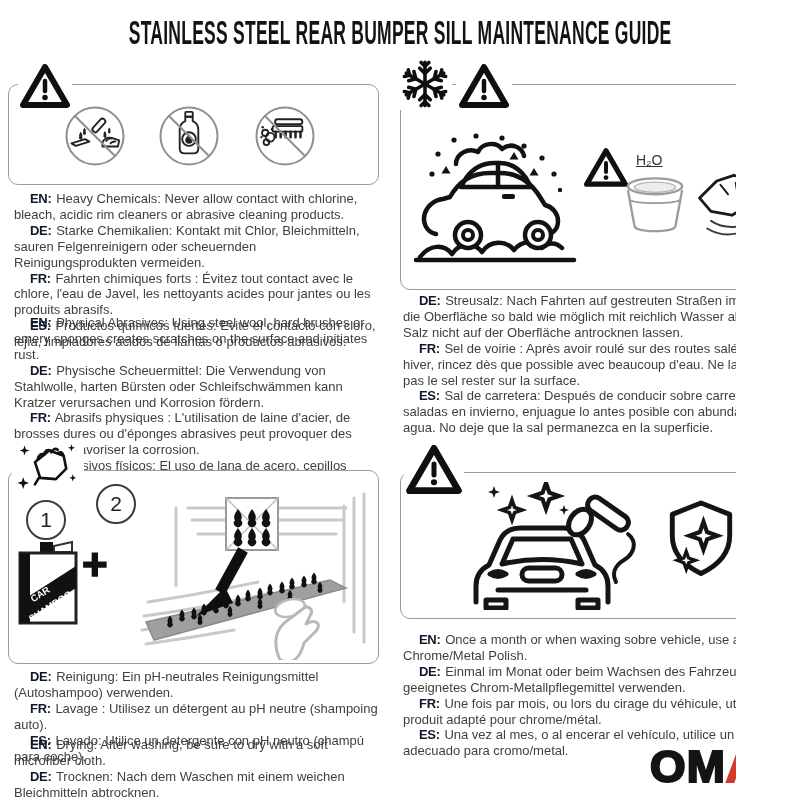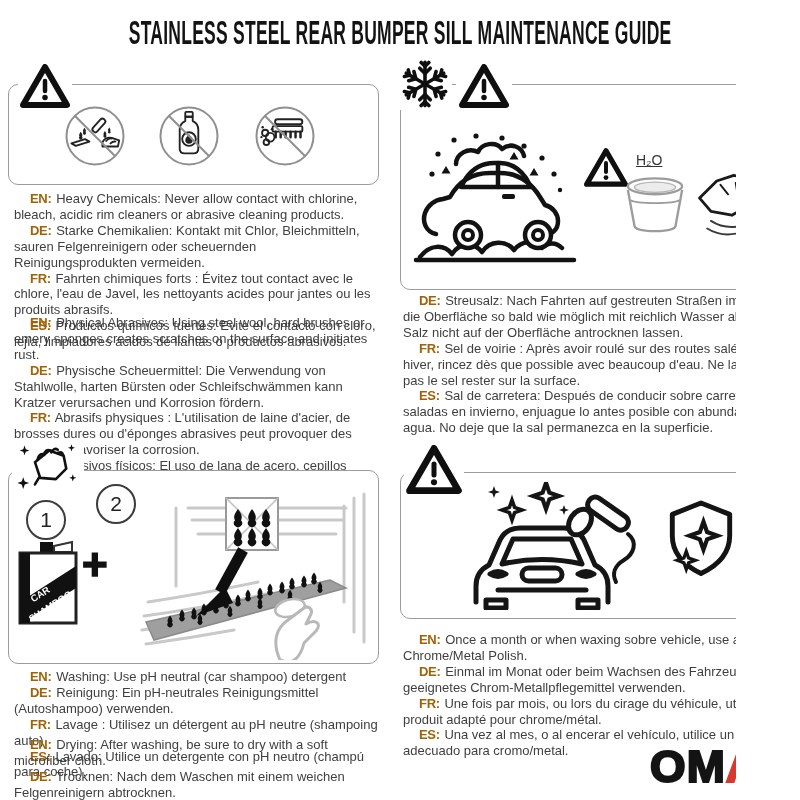--- a/index.html
+++ b/index.html
@@ -6,21 +6,21 @@
   .page{position:relative;width:736px;height:800px;background:#fff;overflow:hidden;
         font-family:"Liberation Sans",sans-serif;color:#3f3f3f;}
   .title-wrap{position:absolute;top:14px;left:0;width:800px;display:flex;justify-content:center;}
   .title{font-size:33px;font-weight:700;color:#131313;white-space:nowrap;
          transform:scaleX(0.53);transform-origin:center;letter-spacing:.5px;}
   .box{position:absolute;border:1.5px solid #9c9c9c;border-radius:10px;background:#fff;}
   .corner{position:absolute;background:#fff;display:flex;align-items:center;justify-content:center;}
   .abs{position:absolute;}
   .txt{position:absolute;font-size:13px;line-height:15.9px;color:#3f3f3f;}
   .ln{margin:0;}
-  .lg{font-weight:bold;color:#a16207;letter-spacing:-0.3px;padding-right:1px;padding-left:16px;}
+  .lg{font-weight:bold;color:#0f172a;letter-spacing:-0.3px;padding-right:1px;padding-left:16px;}
   .circ-no{position:absolute;width:62px;height:62px;}
   .stepnum{position:absolute;width:36px;height:36px;border:2.5px solid #3c3c3c;border-radius:50%;
            display:flex;align-items:center;justify-content:center;font-size:21px;color:#222;background:#fff;}
   .plus{position:absolute;font-size:44px;font-weight:700;color:#111;-webkit-text-stroke:1.5px #111;}
   .h2o{position:absolute;font-size:14px;color:#333;}
   .omac{position:absolute;font-size:44px;font-weight:700;letter-spacing:1px;
         -webkit-text-stroke:2.2px;transform:scaleX(1.04);transform-origin:left;white-space:nowrap;}
   .omac .om{color:#141414;-webkit-text-stroke-color:#141414;}
   .omac .ac{color:#d7392e;-webkit-text-stroke-color:#d7392e;}
   svg{display:block;}
@@ -279,28 +279,27 @@
           <use href="#drop" transform="translate(108 45) scale(1.15)"></use>
         <use href="#drop" transform="translate(122 45) scale(1.15)"></use>
           <use href="#drop" transform="translate(136 45) scale(1.15)"></use>
       </g>
       <path d="M113 60 L90 102" stroke="#0f0f0f" stroke-width="11"></path>
       <polygon points="66,126 95,97 103,113" fill="#0f0f0f"></polygon>
     </svg>
   </div>
 
   <div class="txt" style="left:14px;top:669px;width:372px;">
-    <div class="ln"><span class="lg">EN:</span> <span>Washing: Use pH neutral (car shampoo) detergent</span></div>
     <div class="ln"><span class="lg">DE:</span> <span>Reinigung: Ein pH-neutrales Reinigungsmittel (Autoshampoo) verwenden.</span></div>
     <div class="ln"><span class="lg">FR:</span> <span>Lavage : Utilisez un détergent au pH neutre (shampoing auto).</span></div>
     <div class="ln"><span class="lg">ES:</span> <span>Lavado: Utilice un detergente con pH neutro (champú para coche).</span></div>
   </div>
   <div class="txt" style="left:14px;top:737px;width:372px;">
     <div class="ln"><span class="lg">EN:</span> <span>Drying: After washing, be sure to dry with a soft microfiber cloth.</span></div>
-    <div class="ln"><span class="lg">DE:</span> <span>Trocknen: Nach dem Waschen mit einem weichen Felgenreinigern abtrocknen.</span></div>
+    <div class="ln"><span class="lg">DE:</span> <span>Trocknen: Nach dem Waschen mit einem weichen Bleichmitteln abtrocknen.</span></div>
 
   </div>
 
   <div class="box" style="left:400px;top:472px;width:384px;height:145px;"></div>
   <div class="corner" style="left:404px;top:442px;width:60px;height:54px;">
     <svg viewBox="0 0 100 88" width="56" height="49">
         <use href="#warn-tri"></use>
       </svg>
   </div>
 

